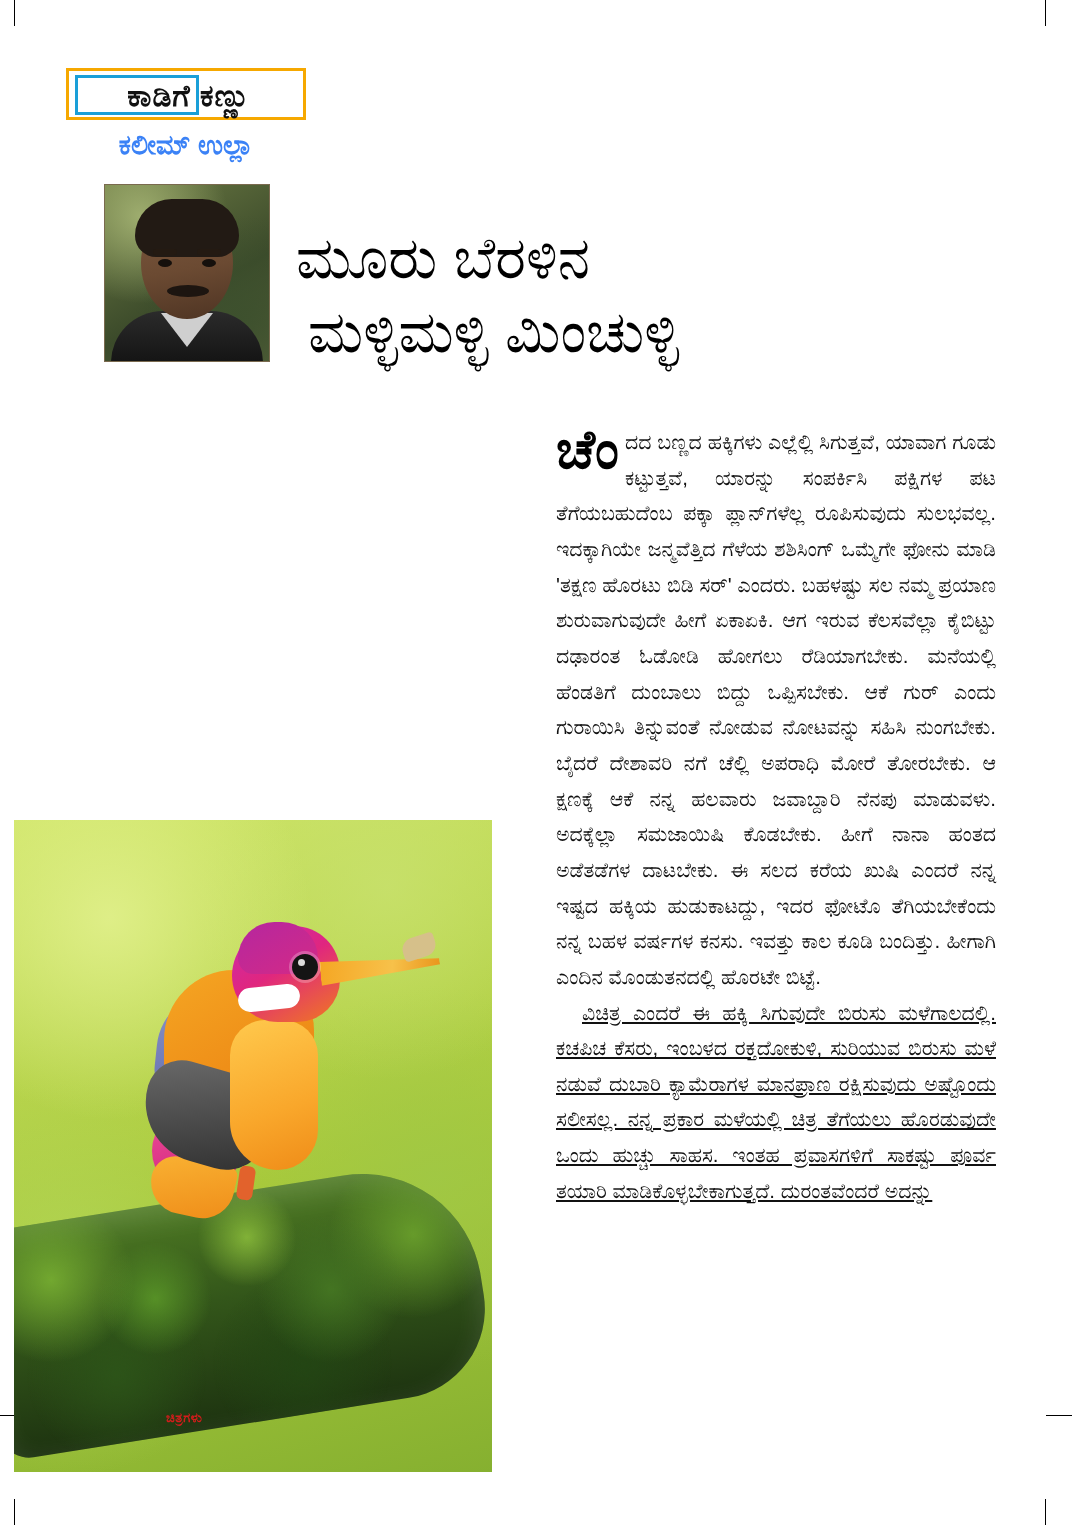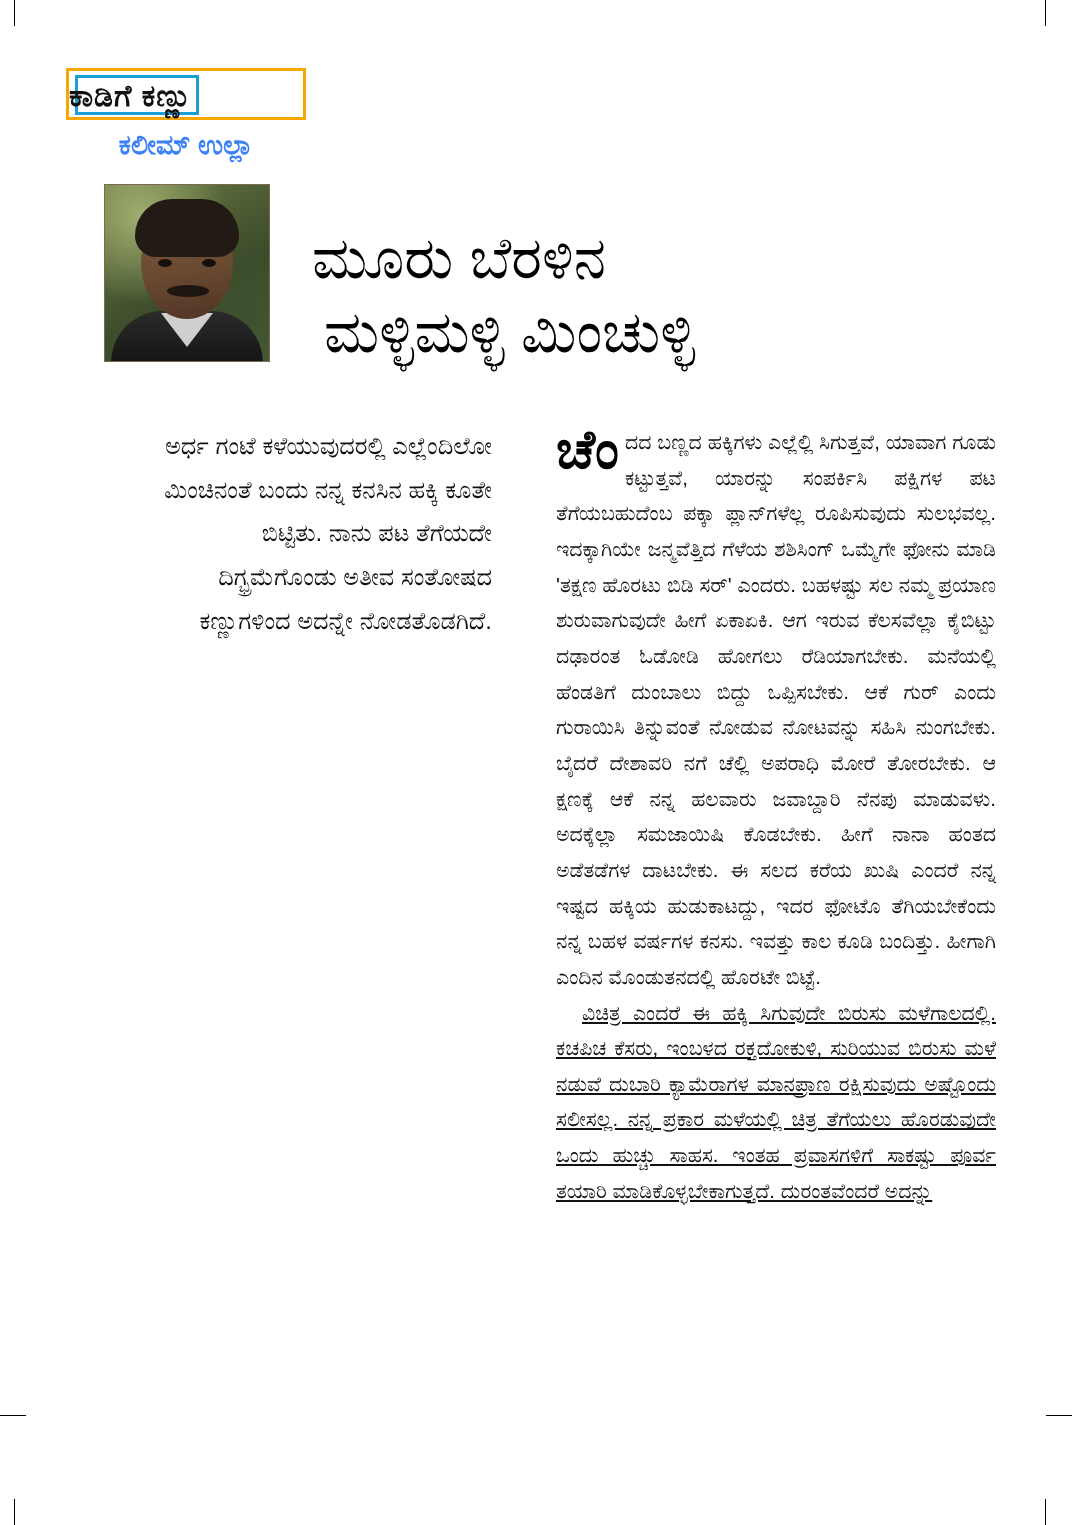--- a/index.html
+++ b/index.html
@@ -50,21 +50,21 @@
     border: 3px solid #1a9fd8;
     box-sizing: border-box;
   }
   .logo-text {
     position: absolute;
     left: 0;
     top: 0;
     width: 240px;
     height: 52px;
     line-height: 50px;
-    text-align: left;
+    text-align: center;
     font-family: "Liberation Sans", sans-serif;
     font-weight: bold;
     font-size: 30px;
     color: #111;
     letter-spacing: 1px;
     white-space: nowrap;
   }
   .author-name {
     position: absolute;
     left: 60px;
@@ -159,21 +159,21 @@
     top: 128px;
     width: 52px;
     height: 34px;
     background: #cfcfcf;
     clip-path: polygon(0 0, 100% 0, 50% 100%);
   }
 
   
   .headline {
     position: absolute;
-    left: 312px;
+    left: 296px;
     top: 182px;
     width: 700px;
     font-size: 58px;
     line-height: 1.28;
     font-weight: normal;
     color: #000;
     font-family: "Liberation Sans", sans-serif;
   }
   .headline .l1 { display: block; }
   .headline .l2 { display: block; margin-left: 12px; }
@@ -444,22 +444,43 @@
     <div class="eye-l"></div>
     <div class="eye-r"></div>
     <div class="moustache"></div>
   </div>
 
   <h1 class="headline">
     <span class="l1">ಮೂರು ಬೆರಳಿನ</span>
     <span class="l2">ಮಳ್ಳಿಮಳ್ಳಿ ಮಿಂಚುಳ್ಳಿ</span>
   </h1>
 
-  <div class="standfirst">ಅರ್ಧ ಗಂಟೆ ಕಳೆಯುವುದರಲ್ಲಿ ಎಲ್ಲೆಂದಿಲೋ ಮಿಂಚಿನಂತೆ ಬಂದು ನನ್ನ ಕನಸಿನ ಹಕ್ಕಿ ಕೂತೇ ಬಿಟ್ಟಿತು. ನಾನು ಪಟ ತೆಗೆಯದೇ ದಿಗ್ಭ್ರಮೆಗೊಂಡು ಅತೀವ ಸಂತೋಷದ ಕಣ್ಣುಗಳಿಂದ ಅದನ್ನೇ ನೋಡತೊಡಗಿದೆ.</div>
-
+
+  <div class="bird-photo">
+    <div class="bokeh"></div>
+    <div class="branch">
+      <div class="moss"></div>
+    </div>
+    <div class="bird">
+      <div class="wing"></div>
+      <div class="body"></div>
+      <div class="rump"></div>
+      <div class="tail"></div>
+      <div class="wing-dark"></div>
+      <div class="breast"></div>
+      <div class="head"></div>
+      <div class="crown"></div>
+      <div class="cheek"></div>
+      <div class="beak"></div>
+      <div class="prey"></div>
+      <div class="eye"></div>
+      <div class="foot"></div>
+    </div>
+    <div class="photo-credit">ಚಿತ್ರಗಳು</div>
+  </div>
 
   <div class="body-col">
     <p>
       <span class="dropcap">ಚೆಂ</span><span>ದದ ಬಣ್ಣದ ಹಕ್ಕಿಗಳು ಎಲ್ಲೆಲ್ಲಿ ಸಿಗುತ್ತವೆ, ಯಾವಾಗ ಗೂಡು ಕಟ್ಟುತ್ತವೆ, ಯಾರನ್ನು ಸಂಪರ್ಕಿಸಿ ಪಕ್ಷಿಗಳ ಪಟ ತೆಗೆಯಬಹುದೆಂಬ ಪಕ್ಕಾ ಪ್ಲಾನ್‌ಗಳೆಲ್ಲ ರೂಪಿಸುವುದು ಸುಲಭವಲ್ಲ. ಇದಕ್ಕಾಗಿಯೇ ಜನ್ಮವೆತ್ತಿದ ಗೆಳೆಯ ಶಶಿಸಿಂಗ್ ಒಮ್ಮೆಗೇ ಫೋನು ಮಾಡಿ 'ತಕ್ಷಣ ಹೊರಟು ಬಿಡಿ ಸರ್' ಎಂದರು. ಬಹಳಷ್ಟು ಸಲ ನಮ್ಮ ಪ್ರಯಾಣ ಶುರುವಾಗುವುದೇ ಹೀಗೆ ಏಕಾಏಕಿ. ಆಗ ಇರುವ ಕೆಲಸವೆಲ್ಲಾ ಕೈಬಿಟ್ಟು ದಢಾರಂತ ಓಡೋಡಿ ಹೋಗಲು ರೆಡಿಯಾಗಬೇಕು. ಮನೆಯಲ್ಲಿ ಹೆಂಡತಿಗೆ ದುಂಬಾಲು ಬಿದ್ದು ಒಪ್ಪಿಸಬೇಕು. ಆಕೆ ಗುರ್ ಎಂದು ಗುರಾಯಿಸಿ ತಿನ್ನುವಂತೆ ನೋಡುವ ನೋಟವನ್ನು ಸಹಿಸಿ ನುಂಗಬೇಕು. ಬೈದರೆ ದೇಶಾವರಿ ನಗೆ ಚೆಲ್ಲಿ ಅಪರಾಧಿ ಮೋರೆ ತೋರಬೇಕು. ಆ ಕ್ಷಣಕ್ಕೆ ಆಕೆ ನನ್ನ ಹಲವಾರು ಜವಾಬ್ದಾರಿ ನೆನಪು ಮಾಡುವಳು. ಅದಕ್ಕೆಲ್ಲಾ ಸಮಜಾಯಿಷಿ ಕೊಡಬೇಕು. ಹೀಗೆ ನಾನಾ ಹಂತದ ಅಡೆತಡೆಗಳ ದಾಟಬೇಕು. ಈ ಸಲದ ಕರೆಯ ಖುಷಿ ಎಂದರೆ ನನ್ನ ಇಷ್ಟದ ಹಕ್ಕಿಯ ಹುಡುಕಾಟದ್ದು, ಇದರ ಫೋಟೊ ತೆಗಿಯಬೇಕೆಂದು ನನ್ನ ಬಹಳ ವರ್ಷಗಳ ಕನಸು. ಇವತ್ತು ಕಾಲ ಕೂಡಿ ಬಂದಿತ್ತು. ಹೀಗಾಗಿ ಎಂದಿನ ಮೊಂಡುತನದಲ್ಲಿ ಹೊರಟೇ ಬಿಟ್ಟೆ.</span>
     </p>
     <p>ವಿಚಿತ್ರ ಎಂದರೆ ಈ ಹಕ್ಕಿ ಸಿಗುವುದೇ ಬಿರುಸು ಮಳೆಗಾಲದಲ್ಲಿ. ಕಚಪಿಚ ಕೆಸರು, ಇಂಬಳದ ರಕ್ತದೋಕುಳಿ, ಸುರಿಯುವ ಬಿರುಸು ಮಳೆ ನಡುವೆ ದುಬಾರಿ ಕ್ಯಾಮೆರಾಗಳ ಮಾನಪ್ರಾಣ ರಕ್ಷಿಸುವುದು ಅಷ್ಟೊಂದು ಸಲೀಸಲ್ಲ. ನನ್ನ ಪ್ರಕಾರ ಮಳೆಯಲ್ಲಿ ಚಿತ್ರ ತೆಗೆಯಲು ಹೊರಡುವುದೇ ಒಂದು ಹುಚ್ಚು ಸಾಹಸ. ಇಂತಹ ಪ್ರವಾಸಗಳಿಗೆ ಸಾಕಷ್ಟು ಪೂರ್ವ ತಯಾರಿ ಮಾಡಿಕೊಳ್ಳಬೇಕಾಗುತ್ತದೆ. ದುರಂತವೆಂದರೆ ಅದನ್ನು</p>
   </div>
 
 </div>
 

